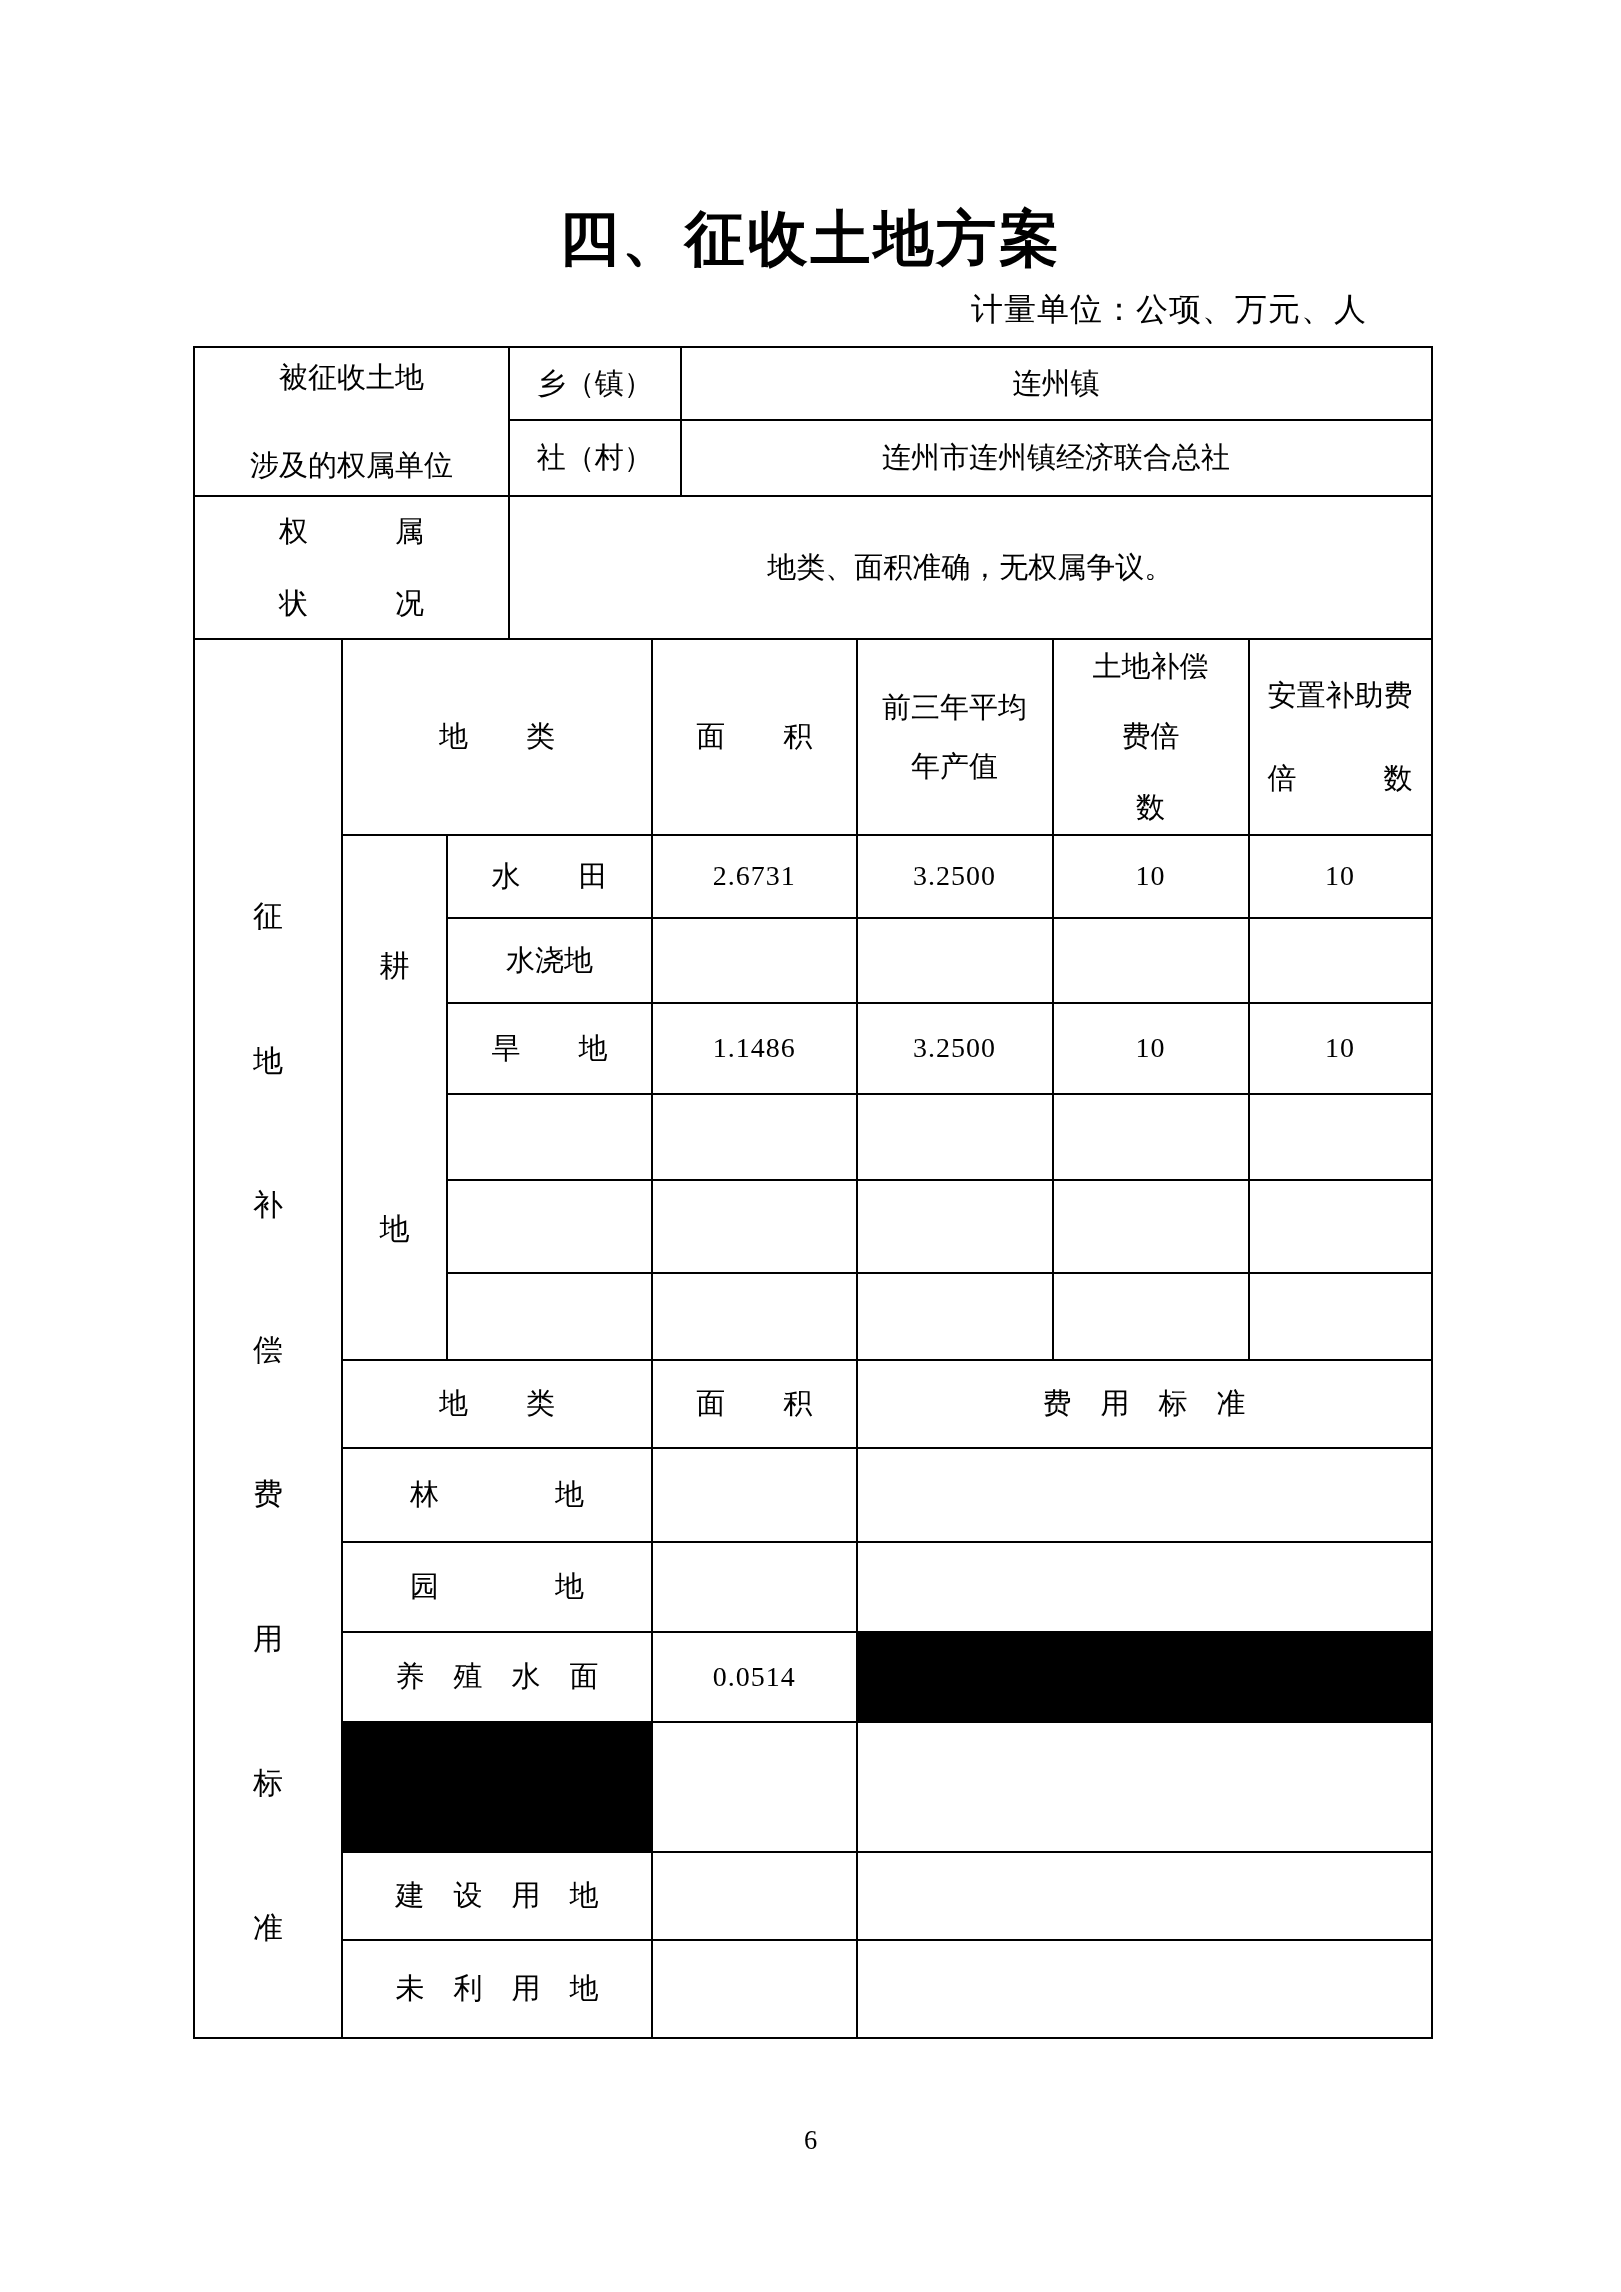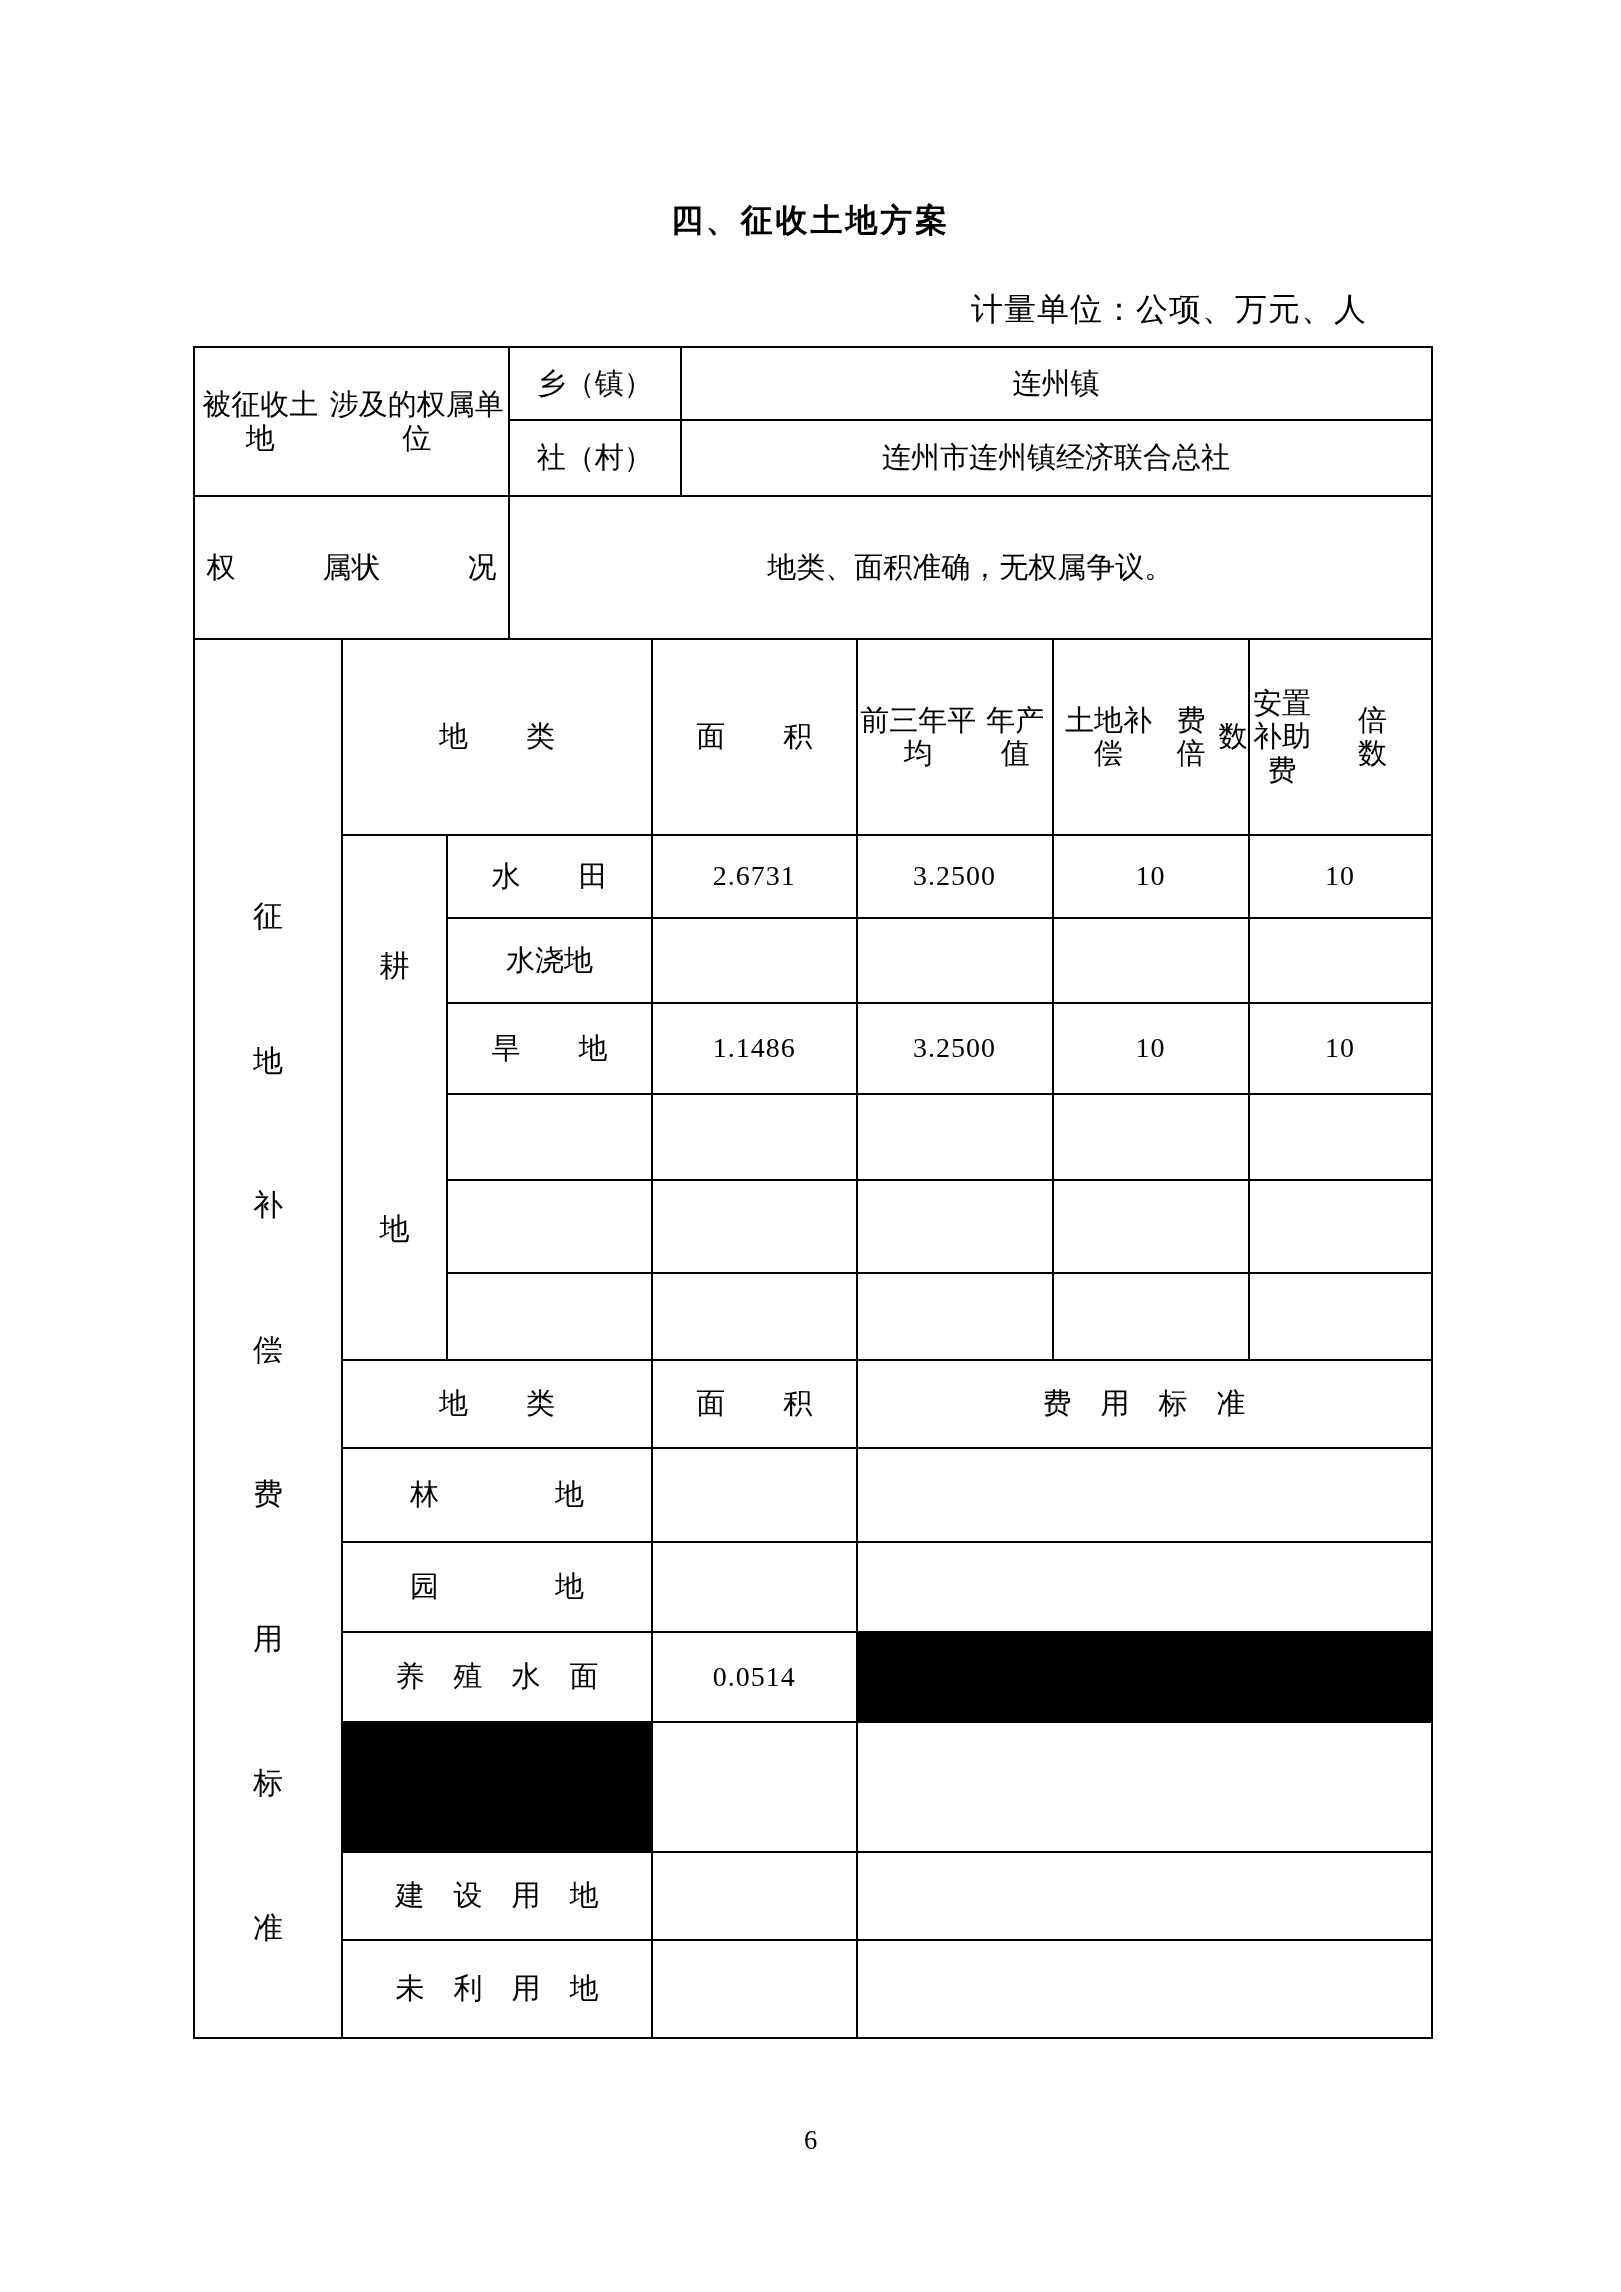--- a/index.html
+++ b/index.html
@@ -2,41 +2,41 @@
 <html><head>
 <meta charset="utf-8">
 <style>
   html,body{margin:0;padding:0;background:#e8e8e8;}
   .page{
     position:relative;width:1621px;height:2293px;background:#ffffff;
     font-family:"Liberation Serif","DejaVu Serif",serif;color:#000;overflow:hidden;
   }
   .title{
     position:absolute;top:199px;left:0;width:100%;text-align:center;
-    font-size:32px;font-weight:bold;letter-spacing:2.9px;margin:0;
+    font-size:60px;font-weight:bold;letter-spacing:2.9px;margin:0;
   }
   .unit-note{
     position:absolute;top:288px;right:254px;font-size:32px;letter-spacing:1px;
   }
   .page-num{
     position:absolute;top:2125px;left:0;width:100%;text-align:center;font-size:26.5px;
   }
   .tbl{
     position:absolute;left:193px;top:346px;
     display:grid;
     grid-template-columns:146px 103px 60px 141px 26.5px 174px 194px 194px 181px;
     grid-template-rows:71px 74px 141px 194px 81px 83px 89px 84px 91px 85px 86px 92px 88px 88px 128px 86px 96px;
     gap:2px;background:#000;border:2.9px solid #000;
   }
   .c{
     background:#fff;display:flex;align-items:center;justify-content:center;
     text-align:center;font-size:29px;line-height:1.15;
   }
   .num{font-size:28px;letter-spacing:1px;}
-  .col{}
+  .col{flex-direction:column;}
   .g26{row-gap:25.5px;}
   .g30{row-gap:29px;}
   .g38{row-gap:37px;}
   .g50{row-gap:49px;}
   .g56{row-gap:55px;}
   .g40{row-gap:39px;}
   .side-label{flex-direction:column;justify-content:center;row-gap:110px;padding-top:167px;font-size:30px;}
   .cult-label{flex-direction:column;justify-content:center;row-gap:229px;font-size:30px;}
 </style>
 </head>

